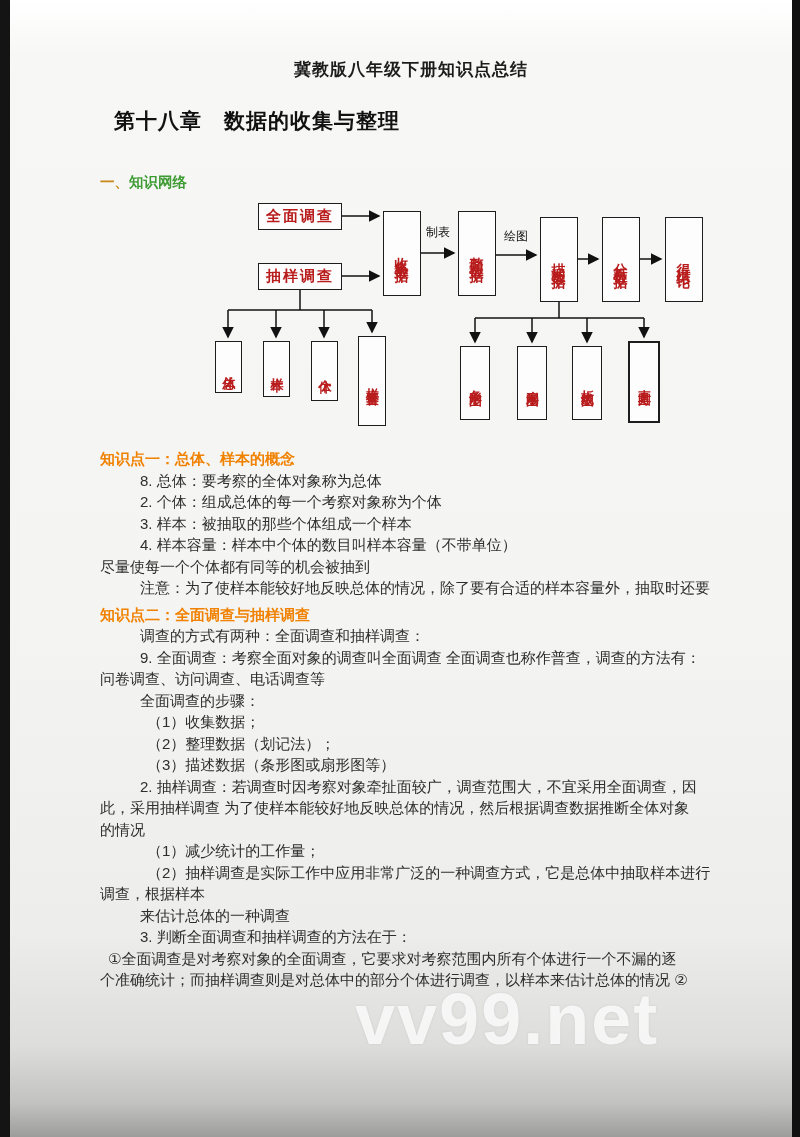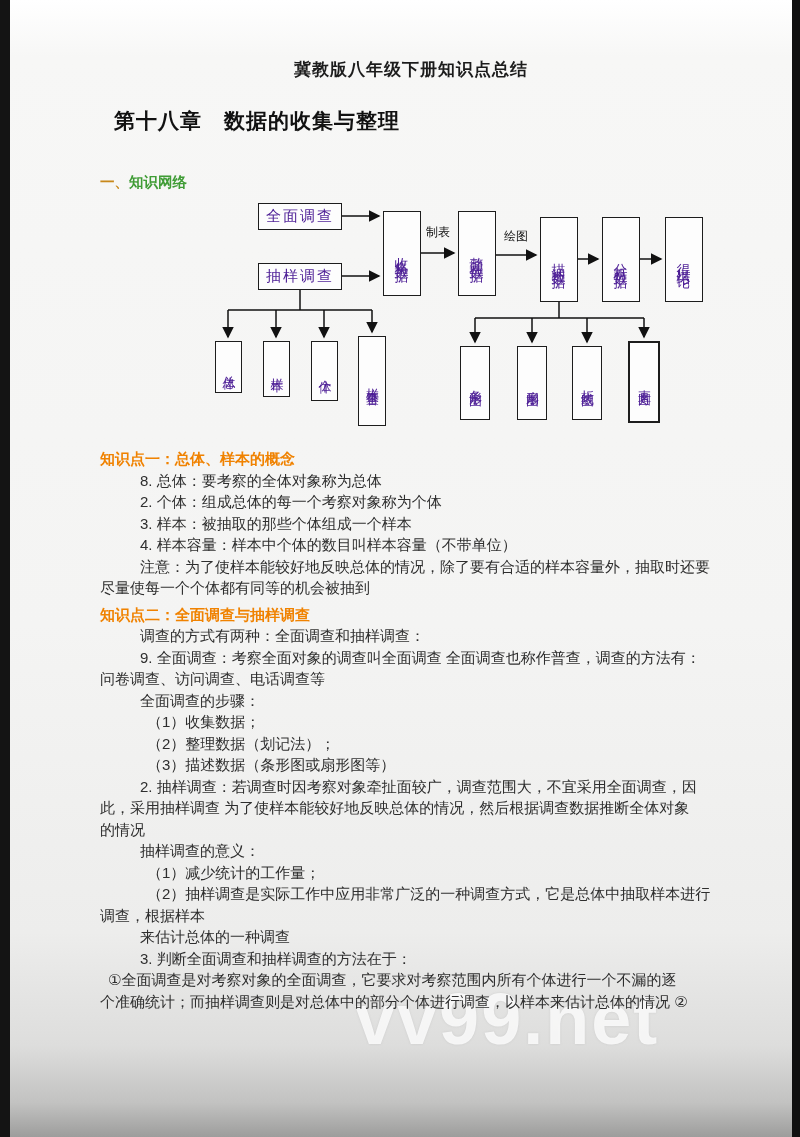--- a/index.html
+++ b/index.html
@@ -20,21 +20,21 @@
   .sec-head { margin-top:38px; font-size:14.5px; font-weight:bold; }
   .sec-num { color:#c8881a; }
   .sec-name { color:#3f9c35;text-align:right; }
 
   
   .diagram { position:relative; margin-top:6px; height:245px; width:100%; }
   .diagram svg { position:absolute; left:0; top:0; }
   .dbox {
     position:absolute; border:1.5px solid #1d1d1d; background:#fdfdfd;
     display:flex; align-items:center; justify-content:center;
-    font-weight:normal; color:#4c1d95;
+    font-weight:bold; color:#b91c1c;
   }
   .hbox { font-size:15px; letter-spacing:2px; }
   .vbox { writing-mode:vertical-rl; text-orientation:upright; font-size:14px; letter-spacing:4px; }
   .vbox-sm { writing-mode:vertical-rl; text-orientation:upright; font-size:13px; letter-spacing:2px; }
   .edge-label { position:absolute; font-size:12px; font-weight:normal; color:#111; }
   .hv { border-width:2.5px; }
 
   
   .kp-head { font-size:15px; font-weight:bold; color:#f08200; margin-top:5px; line-height:21.5px; }
   .line { font-size:15px; line-height:21.5px; color:#2e2e2e; white-space:nowrap; }
@@ -117,35 +117,34 @@
       <div class="dbox vbox-sm" style="left:417px; top:148px; width:30px; height:74px;">扇形图</div>
       <div class="dbox vbox-sm" style="left:472px; top:148px; width:30px; height:74px;">折线图</div>
       <div class="dbox vbox-sm hv" style="left:528px; top:143px; width:32px; height:82px;">直方图</div>
     </div>
 
     <div class="kp-head">知识点一：总体、样本的概念</div>
     <div class="line ind2">8. 总体：要考察的全体对象称为总体</div>
     <div class="line ind2">2. 个体：组成总体的每一个考察对象称为个体</div>
     <div class="line ind2">3. 样本：被抽取的那些个体组成一个样本</div>
     <div class="line ind2">4. 样本容量：样本中个体的数目叫样本容量（不带单位）</div>
+    <div class="line ind0">尽量使每一个个体都有同等的机会被抽到</div>
     <div class="line ind2">注意：为了使样本能较好地反映总体的情况，除了要有合适的样本容量外，抽取时还要</div>
-    <div class="line ind0">尽量使每一个个体都有同等的机会被抽到</div>
 
     <div class="kp-head">知识点二：全面调查与抽样调查</div>
     <div class="line ind2">调查的方式有两种：全面调查和抽样调查：</div>
     <div class="line ind2">9. 全面调查：考察全面对象的调查叫全面调查 全面调查也称作普查，调查的方法有：</div>
     <div class="line ind0">问卷调查、访问调查、电话调查等</div>
     <div class="line ind2">全面调查的步骤：</div>
     <div class="line ind3">（1）收集数据；</div>
     <div class="line ind3">（2）整理数据（划记法）；</div>
     <div class="line ind3">（3）描述数据（条形图或扇形图等）</div>
     <div class="line ind2">2. 抽样调查：若调查时因考察对象牵扯面较广，调查范围大，不宜采用全面调查，因</div>
     <div class="line ind0">此，采用抽样调查 为了使样本能较好地反映总体的情况，然后根据调查数据推断全体对象</div>
     <div class="line ind0">的情况</div>
-    <div class="line ind2">抽样调查的意义：</div>
     <div class="line ind3">（1）减少统计的工作量；</div>
     <div class="line ind3">（2）抽样调查是实际工作中应用非常广泛的一种调查方式，它是总体中抽取样本进行</div>
     <div class="line ind0">调查，根据样本</div>
     <div class="line ind2">来估计总体的一种调查</div>
     <div class="line ind2">3. 判断全面调查和抽样调查的方法在于：</div>
     <div class="line ind1">①全面调查是对考察对象的全面调查，它要求对考察范围内所有个体进行一个不漏的逐</div>
     <div class="line ind0">个准确统计；而抽样调查则是对总体中的部分个体进行调查，以样本来估计总体的情况 ②</div>
   </div>
 </div>
 

